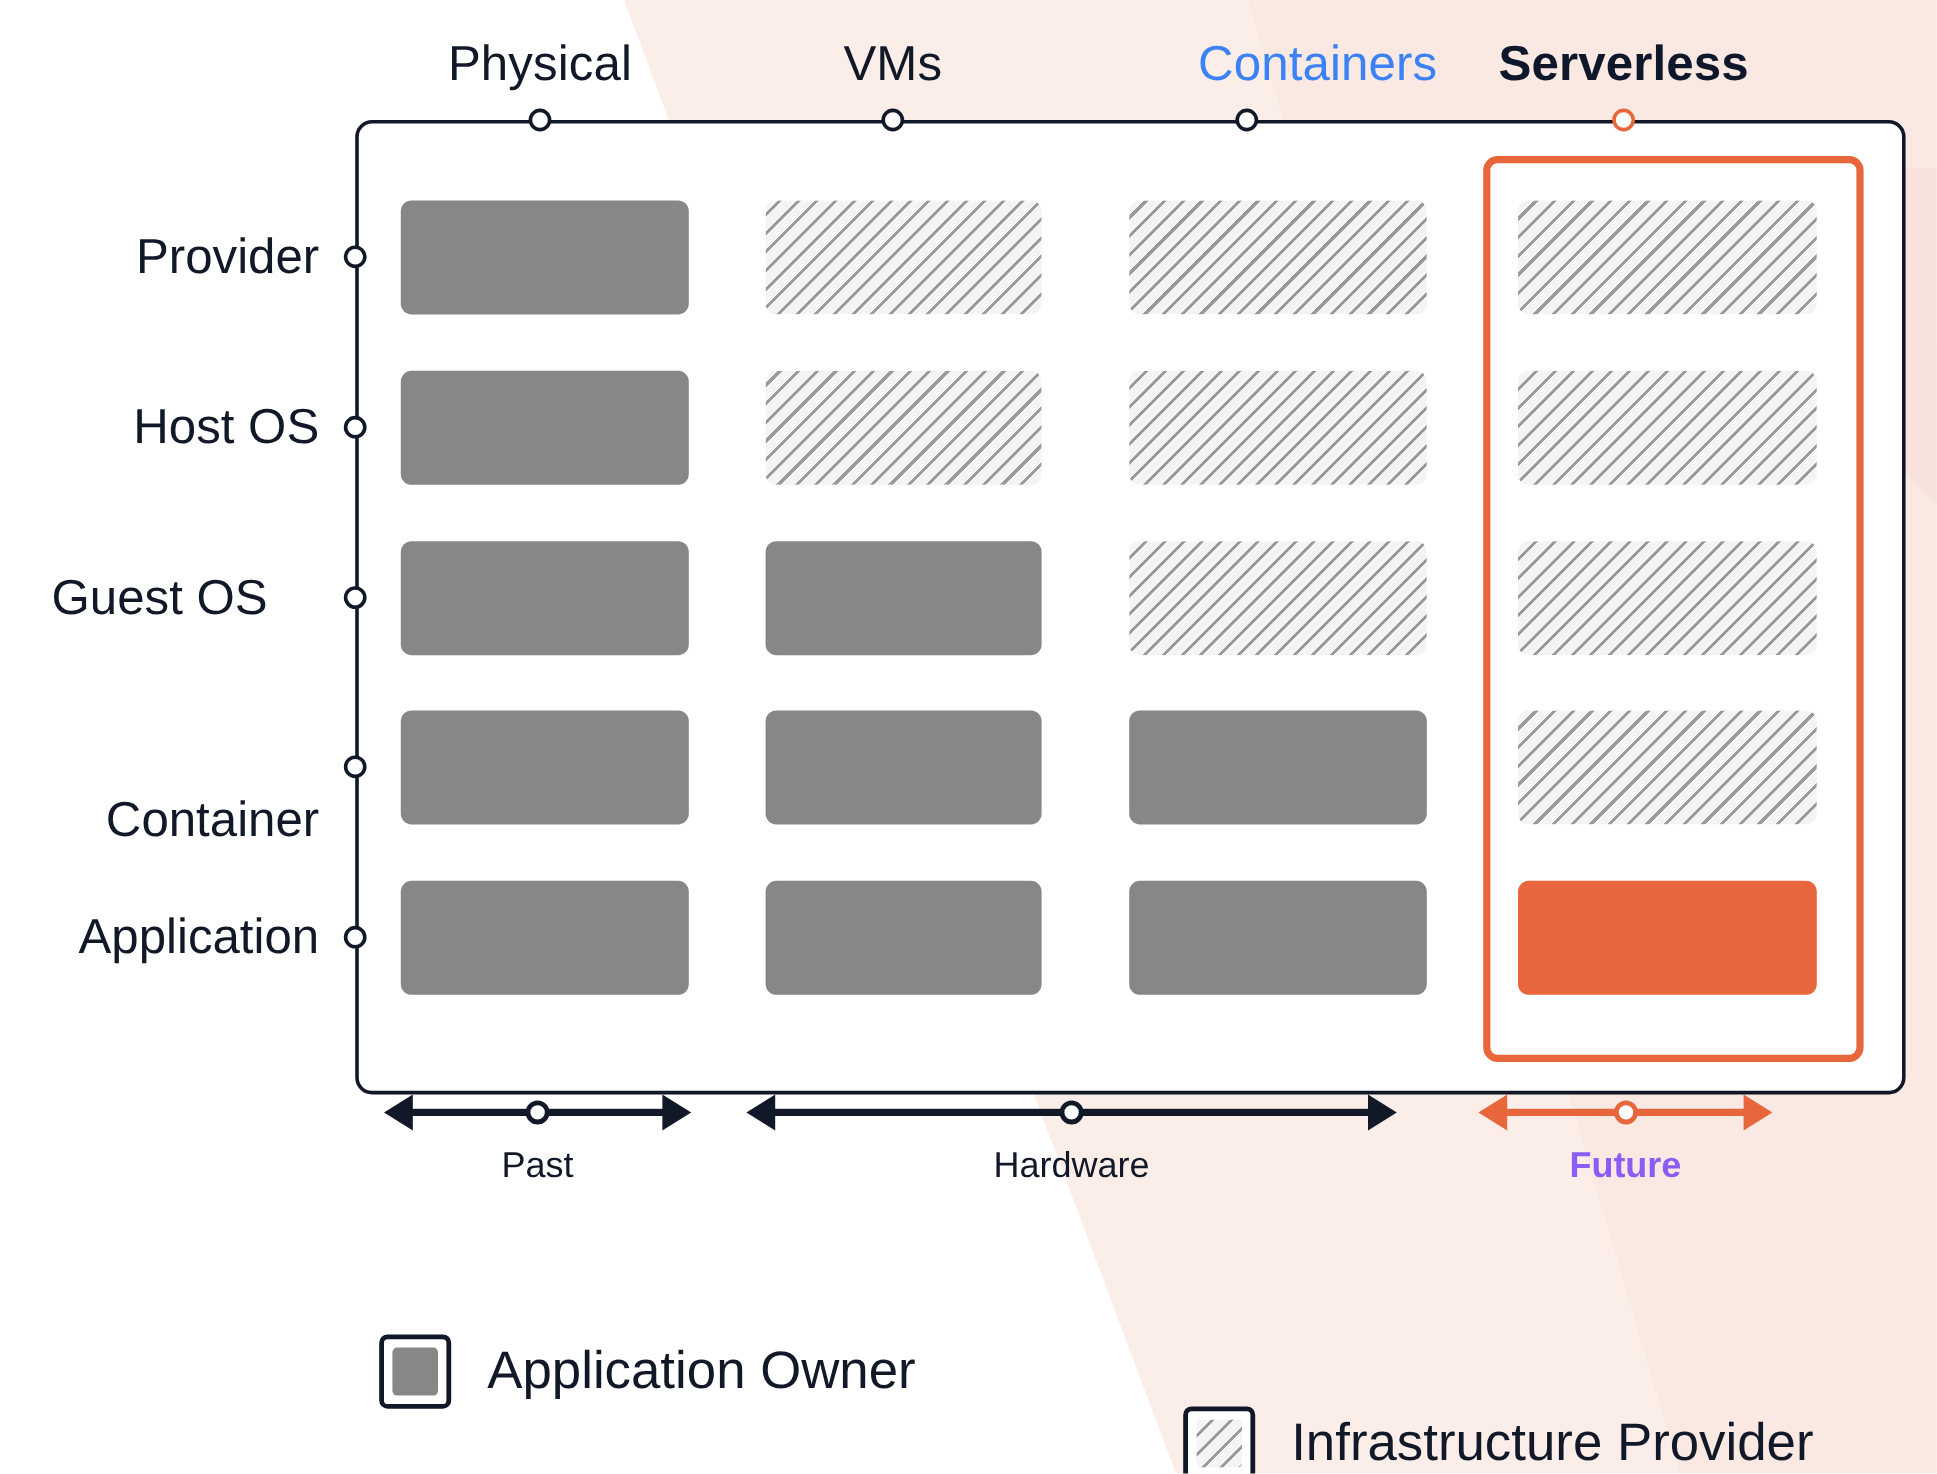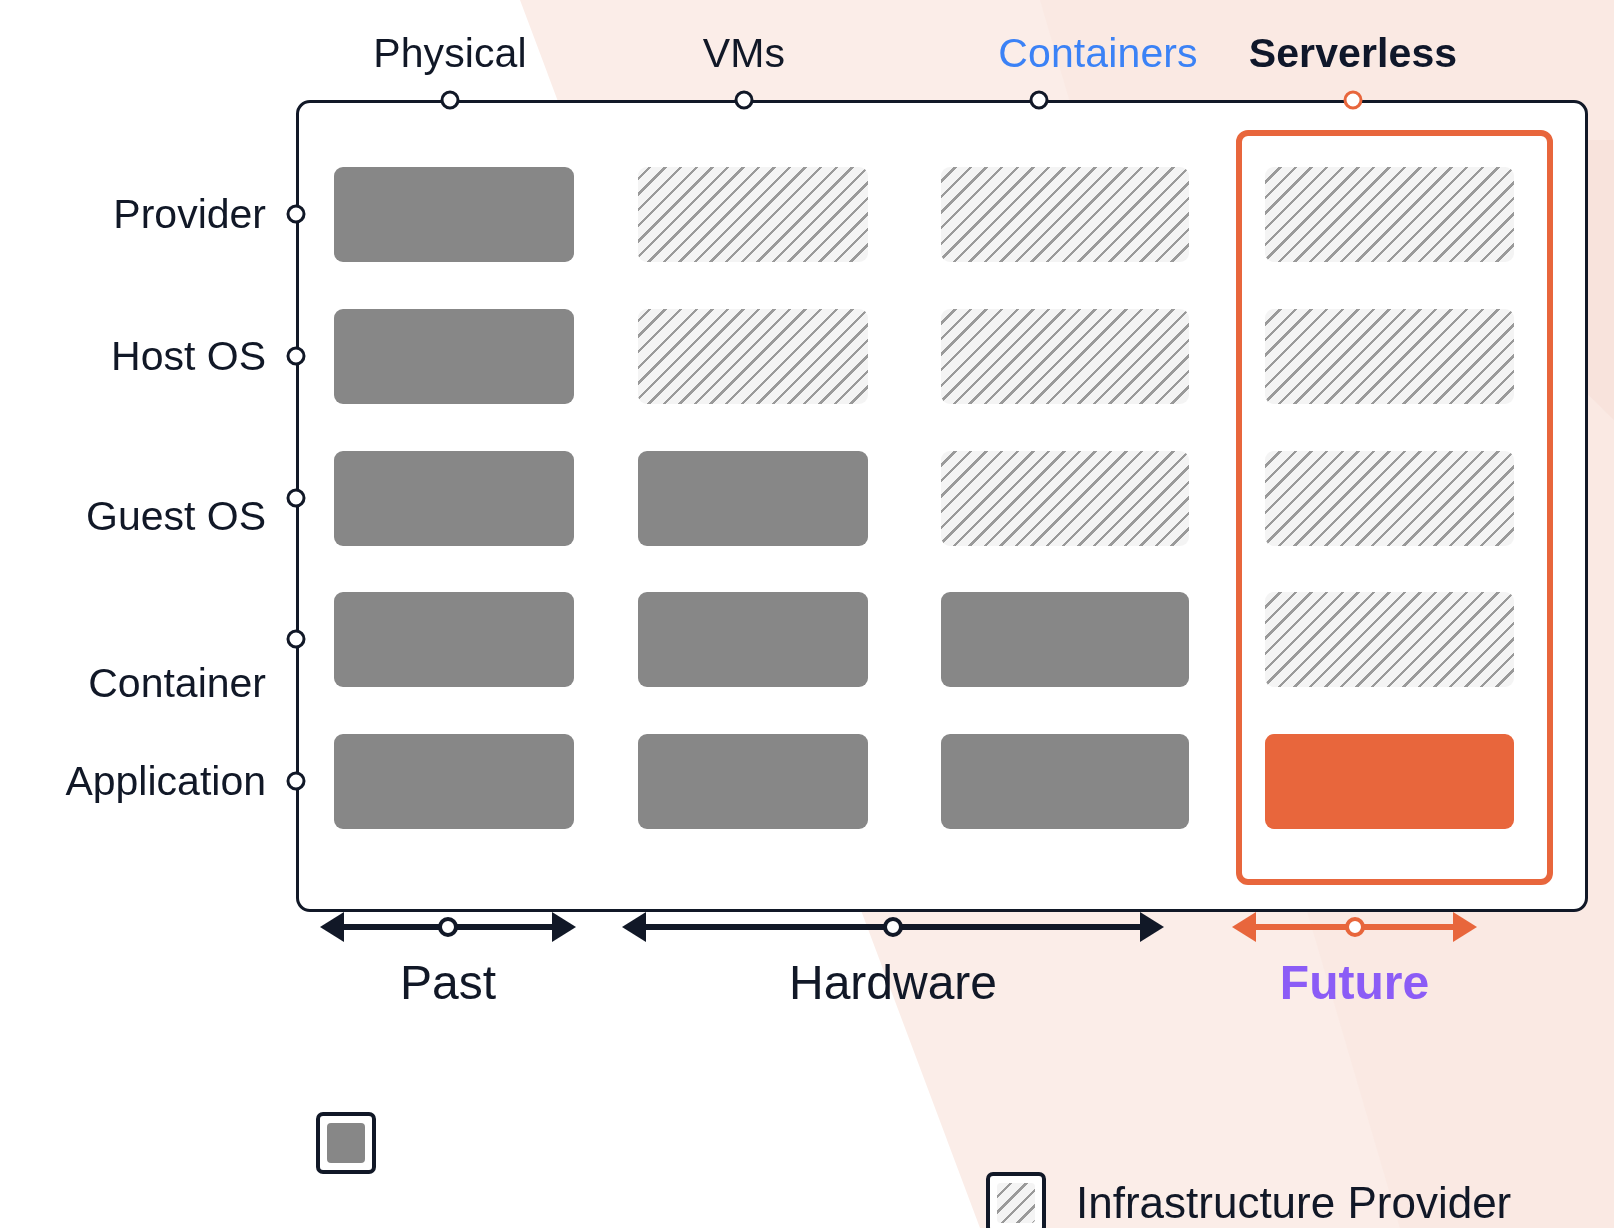--- a/index.html
+++ b/index.html
@@ -109,21 +109,21 @@
     position:absolute;top:24px;left:50%;
     width:20px;height:20px;border-radius:50%;
     background:#ffffff;border:4px solid #111827;
     box-sizing:border-box;transform:translate(-50%,-50%);
   }
   .arrow-node.accent{border-color:#E8663C;}
 
   .era-label{
     position:absolute;
     transform:translateX(-50%);
-    font-size:48px;
+    font-size:30px;
     color:#111827;
     white-space:nowrap;
   }
   .era-label.accent{color:#8b5cf6;font-weight:bold;}
 
   
   .legend-item{position:absolute;display:flex;align-items:center;}
   .legend-swatch{
     width:60px;height:62px;
     border:4px solid #111827;
@@ -170,21 +170,21 @@
   <div id="col-heads">
       <div class="col-head" style="left: 450px; color: rgb(17, 24, 39);">Physical</div>
       <div class="col-head" style="left: 744px; color: rgb(17, 24, 39);">VMs</div>
       <div class="col-head" style="left: 1098px; color: #3b82f6;">Containers</div>
       <div class="col-head accent" style="left: 1353px; color: #0f172a;">Serverless</div>
     </div>
 
   <div id="row-labels">
       <div class="row-label" style="top: 214px; left: 0px; width: 266px; text-align: right;">Provider</div>
       <div class="row-label" style="top: 356px; left: 0px; width: 266px; text-align: right;">Host OS</div>
-      <div class="row-label" style="top: 498px; left: 0px; width: 266px; text-align: right; margin-top: 18px;">Guest OS</div>
+      <div class="row-label" style="top: 498px; left: 0px; width: 266px; text-align: center;">Guest OS</div>
       <div class="row-label" style="top: 639px; left: 0px; width: 266px; text-align: right; margin-top: 44px;">Container</div>
       <div class="row-label" style="top: 781px; left: 0px; width: 266px; text-align: right;">Application</div>
     </div>
 
   <div id="nodes">
       <div class="node" style="left: 450px; top: 100px;"></div>
       <div class="node" style="left: 744px; top: 100px;"></div>
       <div class="node" style="left: 1039px; top: 100px;"></div>
       <div class="node accent" style="left: 1353px; top: 100px;"></div>
       <div class="node" style="left: 296px; top: 214px;"></div>
@@ -239,20 +239,21 @@
         <div class="arrow-node accent"></div>
       </div>
       <div class="era-label accent" style="left: 1354.5px; top: 955px;">Future</div>
     </div>
 
   <div id="legend">
       <div class="legend-item" style="left: 316px; top: 1112px;">
         <div class="legend-swatch">
           <span class="owner"></span>
         </div>
+        <div class="legend-text">Application Owner</div>
       </div>
       <div class="legend-item" style="left: 986px; top: 1172px;">
         <div class="legend-swatch">
           <span class="provider"></span>
         </div>
         <div class="legend-text">Infrastructure Provider</div>
       </div>
     </div>
 
 </div>

